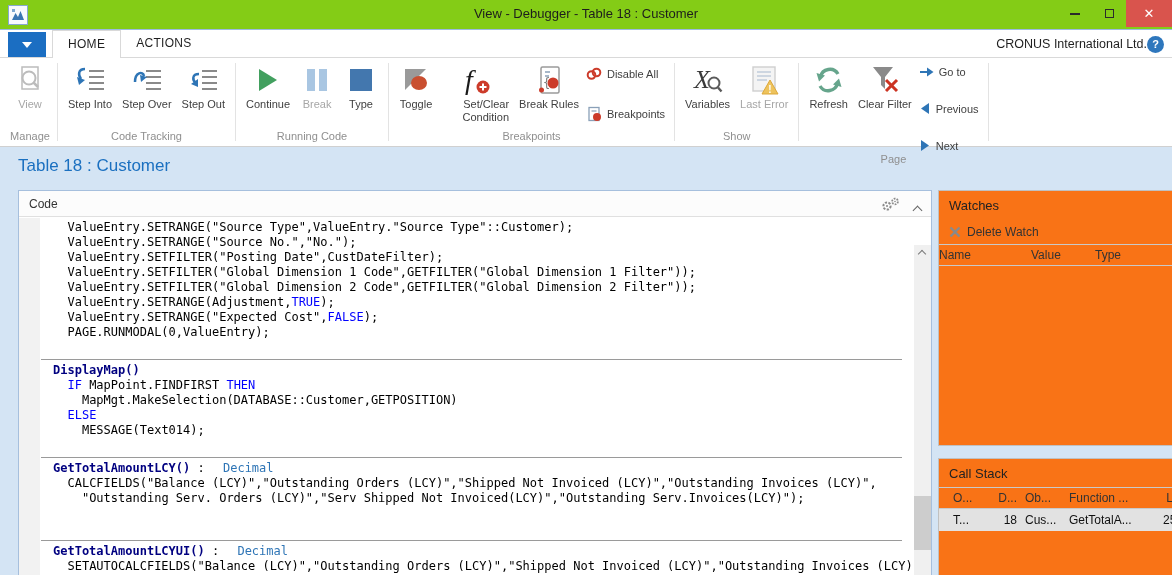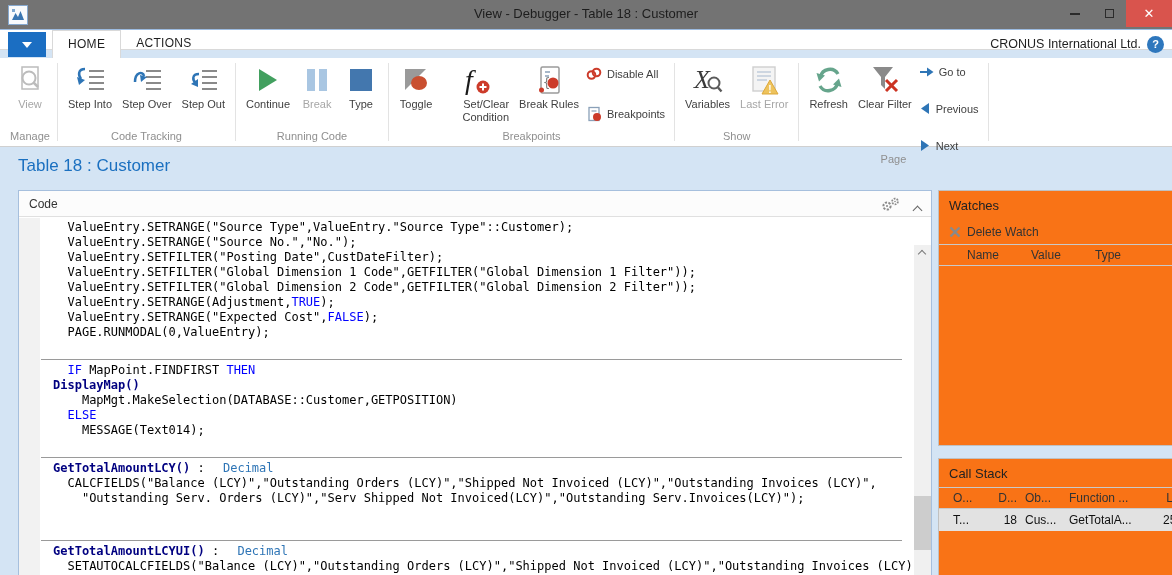--- a/index.html
+++ b/index.html
@@ -1,36 +1,36 @@
 <!DOCTYPE html>
 <html><head>
 <meta charset="utf-8">
 <style>
   * { margin:0; padding:0; box-sizing:border-box; }
   html,body { width:1172px; height:575px; overflow:hidden; }
   body { font-family:"Liberation Sans", sans-serif; background:#d4e4f4; position:relative; }
 
   
-  .titlebar { position:absolute; left:0; top:0; width:1172px; height:30px; background:#737373; border-bottom:1px solid #9cbbe0; }
+  .titlebar { position:absolute; left:0; top:0; width:1172px; height:30px; background:#84cc16; border-bottom:1px solid #9cbbe0; }
   .app-icon { position:absolute; left:8px; top:5px; width:20px; height:20px; background:#f8fafc; border:1px solid #87a9cf; display:flex; align-items:center; justify-content:center; }
   .win-title { position:absolute; left:50%; top:6px; transform:translateX(-50%); font-size:13px; color:#1d1d1d; white-space:nowrap; }
   .win-controls { position:absolute; right:0; top:0; height:27px; display:flex; }
   .wc-btn { width:34px; height:27px; display:flex; align-items:center; justify-content:center; color:#2b2b2b; font-size:12px; }
   .wc-min i { display:block; width:10px; border-bottom:2px solid #2b2b2b; }
   .wc-max i { display:block; width:9px; height:9px; border:1.5px solid #2b2b2b; }
   .wc-close { width:46px; background:#d9544d; color:#fff; font-size:13px; }
 
   
-  .menubar { position:absolute; left:0; top:30px; width:1172px; height:20px; background:#ffffff; border-bottom:1px solid #d9d9d9; }
+  .menubar { position:absolute; left:0; top:30px; width:1172px; height:28px; background:#ffffff; border-bottom:1px solid #d9d9d9; }
   .app-menu-btn { position:absolute; left:8px; top:2px; width:38px; height:25px; background:#1b6ec2; display:flex; align-items:center; justify-content:center; }
   .app-menu-btn .tri { width:0; height:0; border-left:5px solid transparent; border-right:5px solid transparent; border-top:6px solid #fff; }
   .tabs { position:absolute; left:52px; top:0; height:28px; display:flex; align-items:stretch; }
   .tab { padding:6px 15px 0 15px; font-size:12px; color:#1f1f1f; letter-spacing:.3px; }
   .tab.active { background:#fff; border:1px solid #d9d9d9; border-bottom:1px solid #fff; margin-bottom:-1px; }
-  .company { position:absolute; right:8px; top:0; height:28px; display:flex; align-items:center; gap:6px; font-size:12.5px; color:#1f1f1f; }
+  .company { position:absolute; right:8px; top:0; height:28px; display:flex; align-items:center; font-size:12.5px; color:#1f1f1f; }
   .help-circle { width:17px; height:17px; border-radius:50%; background:#2e77bd; color:#fff; font-size:11px; font-weight:bold; display:flex; align-items:center; justify-content:center; }
 
   
   .ribbon { position:absolute; left:0; top:58px; width:1172px; height:89px; background:#fff; border-bottom:1px solid #d0d0d0; display:flex; align-items:stretch; padding-left:4px; }
   .rgroup { display:flex; flex-direction:column; }
   .rgroup-content { flex:1; display:flex; align-items:flex-start; padding:3px 4px 0 4px; }
   .rgroup-label { text-align:center; color:#8f8f8f; font-size:11px; padding:1px 6px 4px; }
   .rdiv { width:1px; background:#e3e3e3; margin:5px 1px; }
   .rbtn { display:flex; flex-direction:column; align-items:center; padding:1px 5px; min-width:44px; }
   .rbtn .ricon { height:36px; display:flex; align-items:center; justify-content:center; }
@@ -71,21 +71,21 @@
 
   
   .side-panel { position:absolute; left:938px; width:264px; background:#f97316; border:1px solid #c0c0c0; }
   .watches-panel { top:190px; height:256px; }
   .callstack-panel { top:458px; height:130px; }
   .sp-header { height:28px; position:relative; }
   .sp-header .sp-title { position:absolute; left:10px; top:7px; font-size:13px; color:#222; }
   .sp-header .collapse { position:absolute; right:10px; top:11px; }
   .sp-toolbar { height:25px; display:flex; align-items:center; gap:6px; padding-left:10px; font-size:12px; color:#333; }
   .sp-colheader { height:22px; border-top:1px solid #c9c9c9; border-bottom:1px solid #c9c9c9; display:flex; align-items:center; font-size:12px; color:#333; }
-  .w-c1 { width:92px; padding-left:28px; } .w-c2 { width:64px; } .w-c3 { flex:1; }
+  .w-c1 { width:92px; } .w-c2 { width:64px; } .w-c3 { flex:1; }
   .cs-c1 { width:52px; padding-left:14px; } .cs-c2 { width:26px; text-align:right; }
   .cs-c3 { width:44px; padding-left:8px; } .cs-c4 { width:92px; padding-left:8px; } .cs-c5 { width:34px; text-align:right; padding-right:4px; }
   .cs-row { height:22px; display:flex; align-items:center; font-size:12px; color:#111; background:#e2e2e2; }
 </style>
 </head>
 <body>
 
 <div class="titlebar">
   <div class="app-icon">
     <svg width="14" height="14" viewBox="0 0 14 14">
@@ -374,22 +374,22 @@
         <div class="cl"><span class="c-p">  </span><span class="c-p">ValueEntry.SETRANGE("Source Type",ValueEntry."Source Type"::Customer);</span></div>
         <div class="cl"><span class="c-p">  </span><span class="c-p">ValueEntry.SETRANGE("Source No.","No.");</span></div>
         <div class="cl"><span class="c-p">  </span><span class="c-p">ValueEntry.SETFILTER("Posting Date",CustDateFilter);</span></div>
         <div class="cl"><span class="c-p">  </span><span class="c-p">ValueEntry.SETFILTER("Global Dimension 1 Code",GETFILTER("Global Dimension 1 Filter"));</span></div>
         <div class="cl"><span class="c-p">  </span><span class="c-p">ValueEntry.SETFILTER("Global Dimension 2 Code",GETFILTER("Global Dimension 2 Filter"));</span></div>
         <div class="cl"><span class="c-p">  </span><span class="c-p">ValueEntry.SETRANGE(Adjustment,</span><span class="c-k">TRUE</span><span class="c-p">);</span></div>
         <div class="cl"><span class="c-p">  </span><span class="c-p">ValueEntry.SETRANGE("Expected Cost",</span><span class="c-k">FALSE</span><span class="c-p">);</span></div>
         <div class="cl"><span class="c-p">  </span><span class="c-p">PAGE.RUNMODAL(0,ValueEntry);</span></div>
         <div class="cl"></div>
         <div class="csep"></div>
+        <div class="cl"><span class="c-f">DisplayMap()</span></div>
         <div class="cl"><span class="c-p">  </span><span class="c-k">IF</span><span class="c-p"> MapPoint.FINDFIRST </span><span class="c-k">THEN</span></div>
-        <div class="cl"><span class="c-f">DisplayMap()</span></div>
         <div class="cl"><span class="c-p">    </span><span class="c-p">MapMgt.MakeSelection(DATABASE::Customer,GETPOSITION)</span></div>
         <div class="cl"><span class="c-p">  </span><span class="c-k">ELSE</span></div>
         <div class="cl"><span class="c-p">    </span><span class="c-p">MESSAGE(Text014);</span></div>
         <div class="cl"></div>
         <div class="csep"></div>
         <div class="cl"><span class="c-f">GetTotalAmountLCY()</span><span class="c-p"> : </span><span class="c-t">Decimal</span></div>
         <div class="cl"><span class="c-p">  </span><span class="c-p">CALCFIELDS("Balance (LCY)","Outstanding Orders (LCY)","Shipped Not Invoiced (LCY)","Outstanding Invoices (LCY)",</span></div>
         <div class="cl"><span class="c-p">    </span><span class="c-p">"Outstanding Serv. Orders (LCY)","Serv Shipped Not Invoiced(LCY)","Outstanding Serv.Invoices(LCY)");</span></div>
         <div class="cl"></div>
         <div class="cl"></div>

